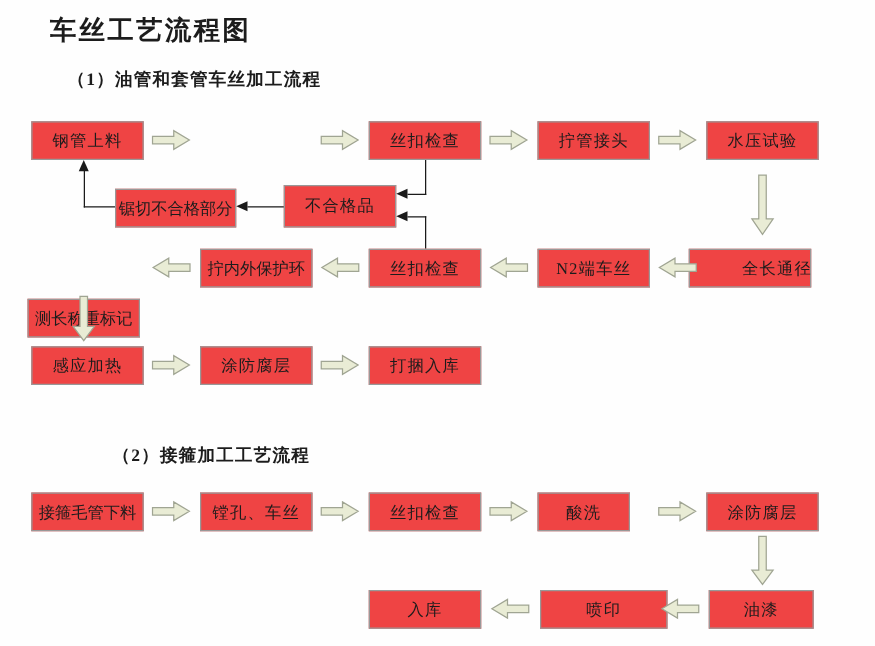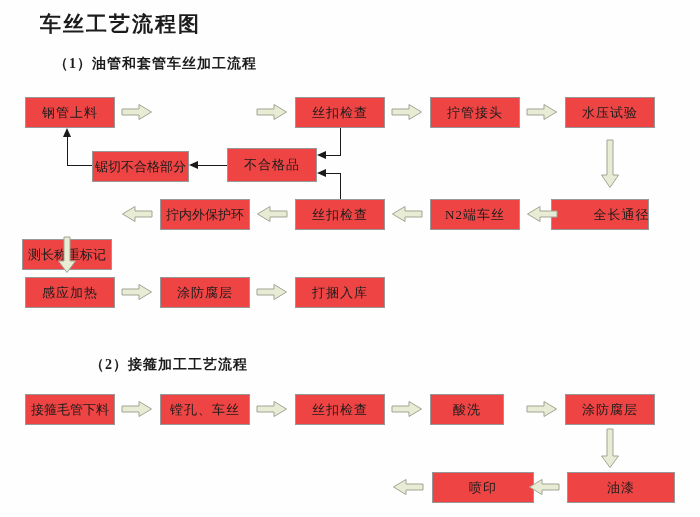--- a/index.html
+++ b/index.html
@@ -144,22 +144,23 @@
       <polygon points="1,7 18,7 18,2.5 30.5,10 18,17.5 18,13 1,13" fill="#e9ecd5" stroke="#a0a593" stroke-width="1"></polygon>
     </svg>
   <svg class="arrow" style="left:526px;top:399px;" width="32" height="20" viewBox="0 0 32 20">
       <polygon points="1,7 18,7 18,2.5 30.5,10 18,17.5 18,13 1,13" fill="#e9ecd5" stroke="#a0a593" stroke-width="1"></polygon>
     </svg>
 
   <svg class="arrow" style="left:600px;top:428px;" width="20" height="41" viewBox="0 0 20 41">
       <polygon points="7,1 13,1 13,28 18.5,28 10,39.5 1.5,28 7,28" fill="#e9ecd5" stroke="#a0a593" stroke-width="1"></polygon>
     </svg>
 
+  <div class="node" style="left:295px;top:472px;width:90px;">入库</div>
   <div class="node" style="left:432px;top:472px;width:102px;font-family:Liberation Serif, serif;">喷印</div>
-  <div class="node" style="left:567px;top:472px;width:108px;">油漆</div>
+  <div class="node" style="left:567px;top:472px;width:84px;">油漆</div>
 
   <svg class="arrow" style="left:392px;top:477px;" width="32" height="20" viewBox="0 0 32 20">
       <polygon points="31,7 14,7 14,2.5 1.5,10 14,17.5 14,13 31,13" fill="#e9ecd5" stroke="#a0a593" stroke-width="1"></polygon>
     </svg>
   <svg class="arrow" style="left:528px;top:477px;" width="32" height="20" viewBox="0 0 32 20">
       <polygon points="31,7 14,7 14,2.5 1.5,10 14,17.5 14,13 31,13" fill="#e9ecd5" stroke="#a0a593" stroke-width="1"></polygon>
     </svg>
 
 </div>
 

